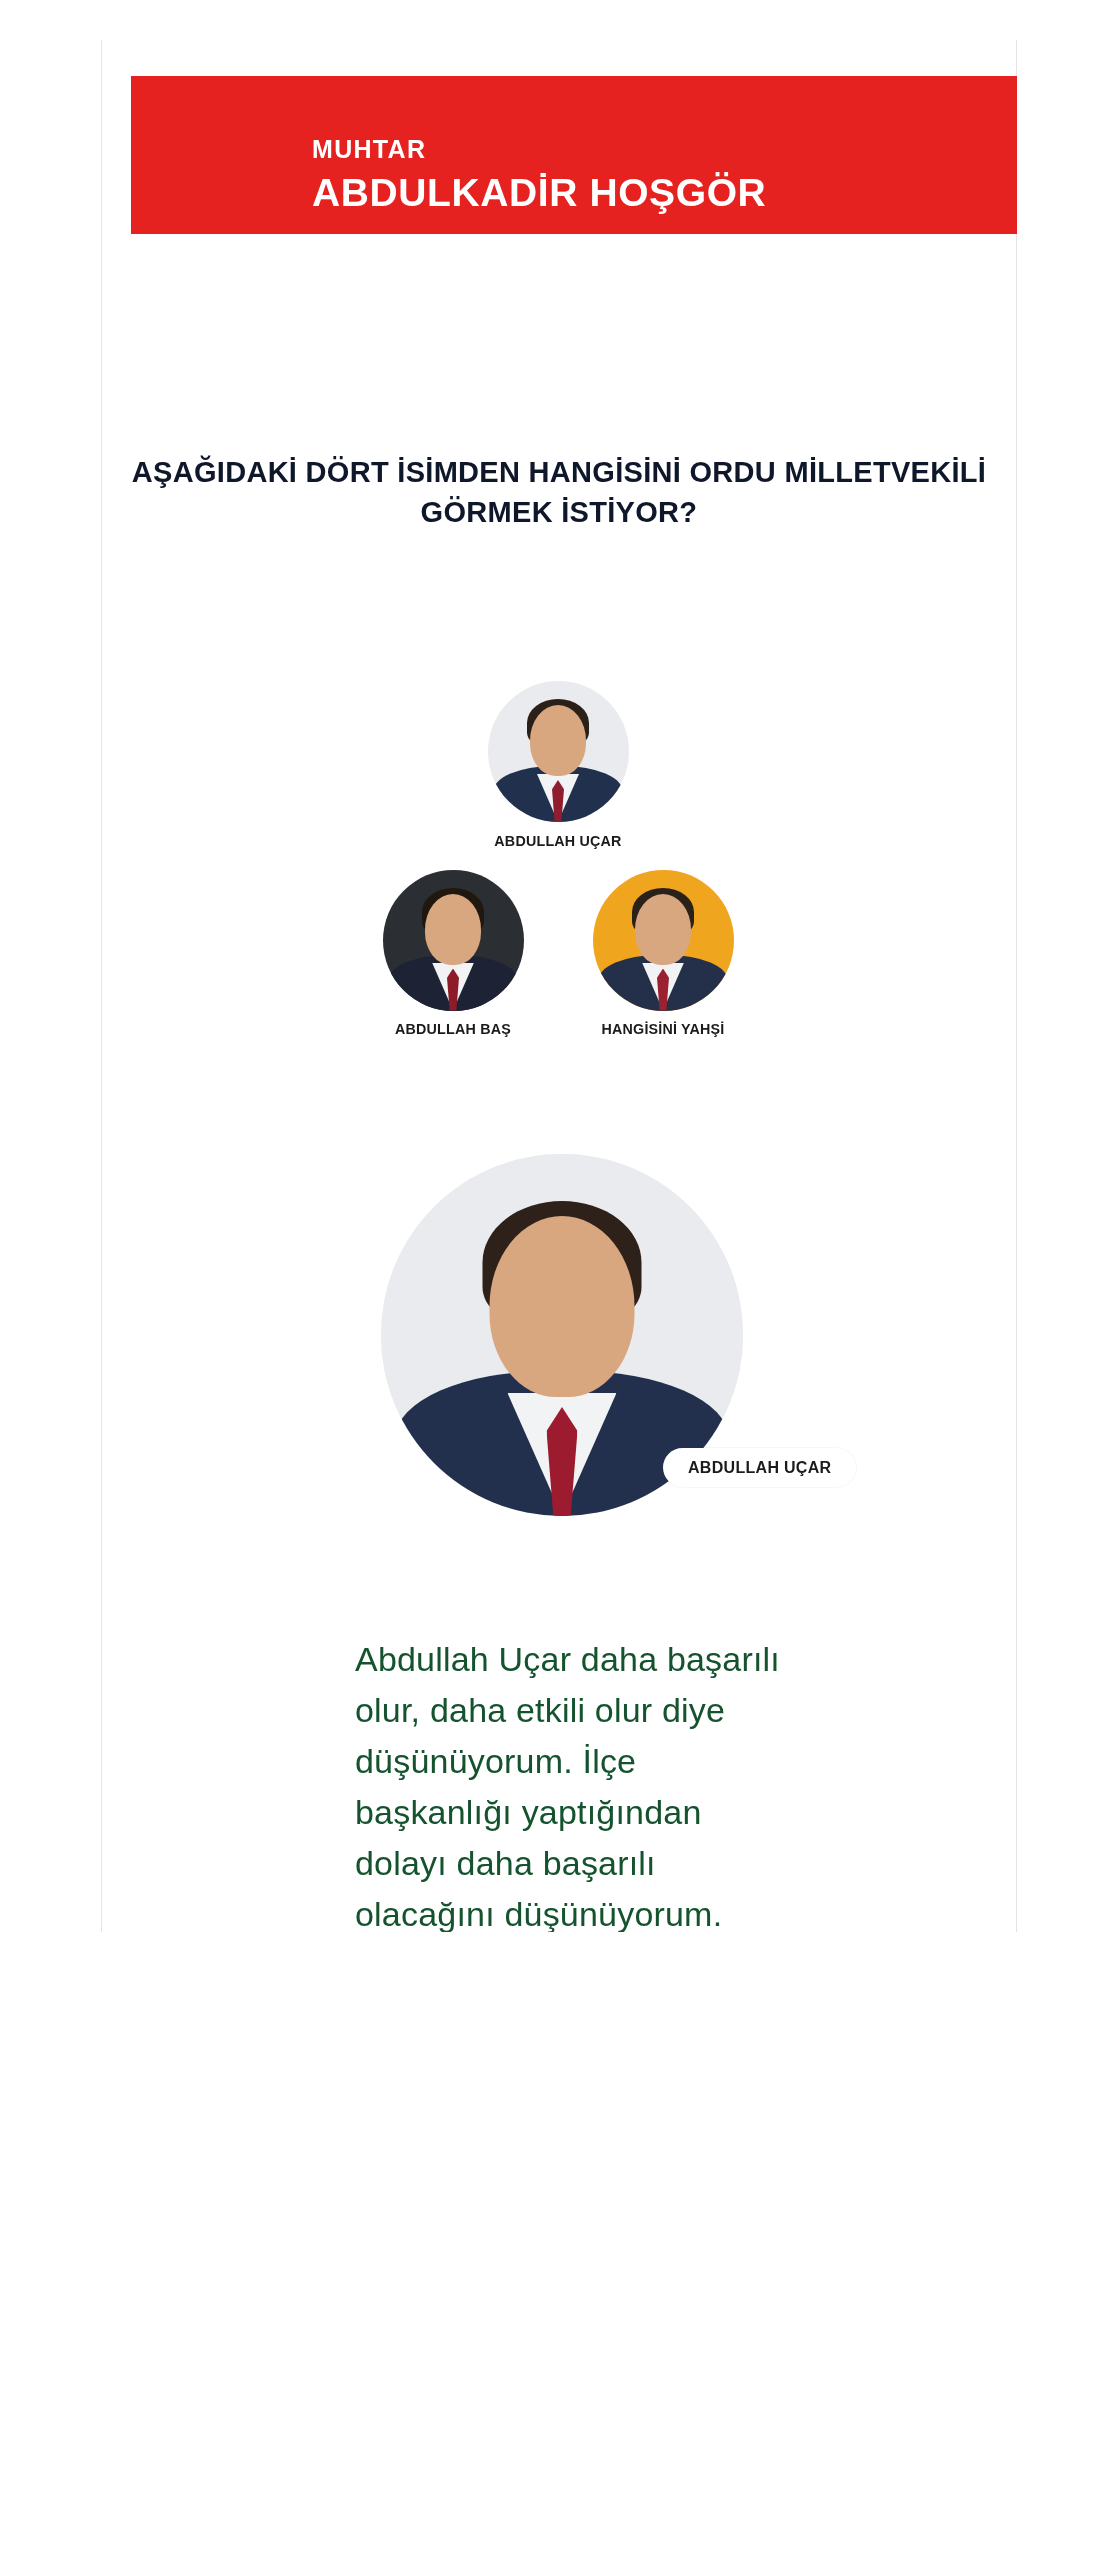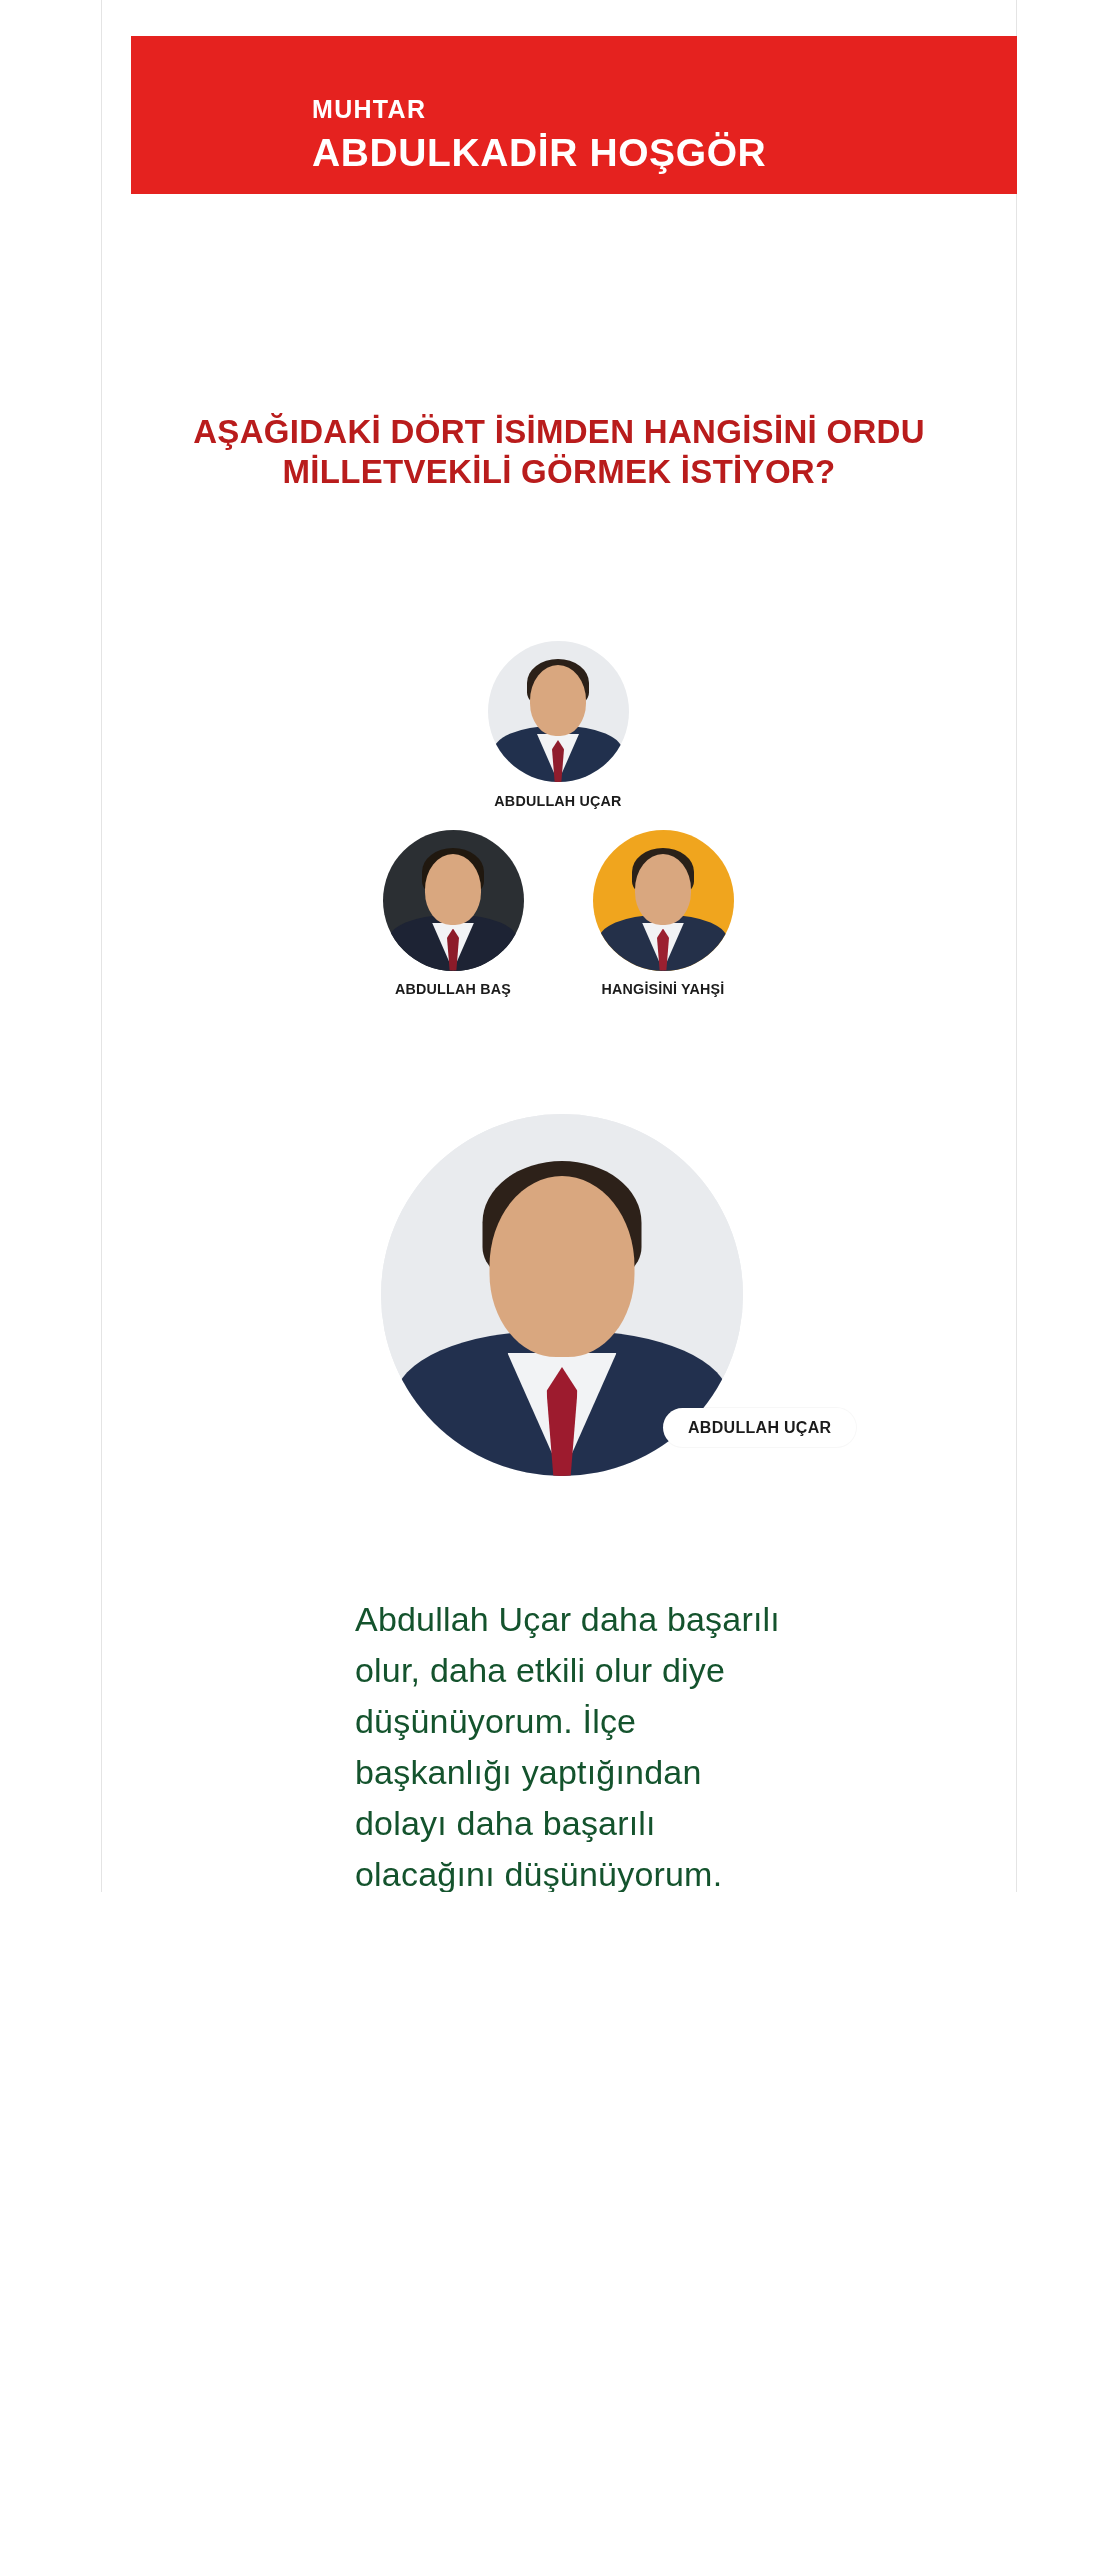--- a/index.html
+++ b/index.html
@@ -9,20 +9,21 @@
     background: #ffffff;
     font-family: "Liberation Sans", sans-serif;
     -webkit-font-smoothing: antialiased;
   }
   .page {
     position: relative;
     width: 1096px;
     height: 1892px;
     background: #ffffff;
     overflow: hidden;
+    margin-top: 40px;
   }
 
   
   .rule {
     position: absolute;
     top: 0;
     width: 1px;
     height: 2576px;
     background: #e4e4e4;
   }
@@ -59,22 +60,22 @@
     margin-top: 5.7px;
   }
 
   
   .question {
     position: absolute;
     left: 102px;
     top: 412px;
     width: 914px;
     text-align: center;
-    color: #b91c1c;
-    font-size: 33px;
+    color: #0f172a;
+    font-size: 29px;
     font-weight: bold;
     line-height: 40px;
     letter-spacing: 0.3px;
   }
 
   
   .candidates {
     position: absolute;
     left: 334px;
     top: 641px;

